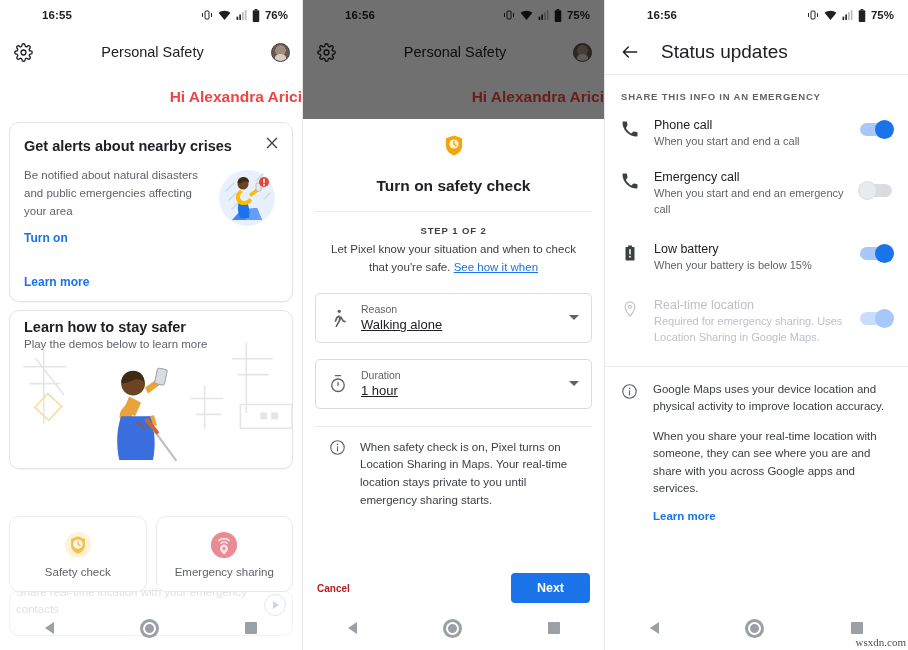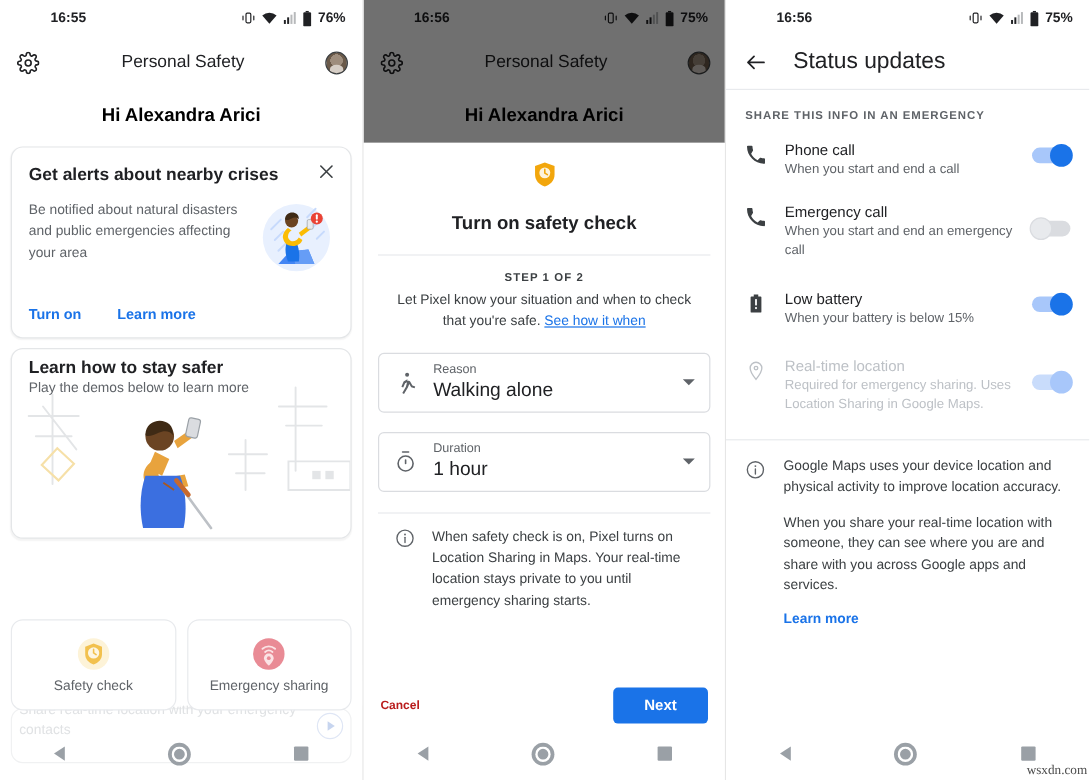--- a/index.html
+++ b/index.html
@@ -39,36 +39,36 @@
     background: radial-gradient(circle at 50% 38%, #9e8d7d 0 38%, #6b5a4a 39% 100%);
     border: 1.5px solid #3c4043; position: relative; overflow: hidden;
   }
   .avatar::after {
     content: ""; position: absolute; left: 3px; right: 3px; bottom: 0; height: 7px;
     background: #d6cec6; border-radius: 50% 50% 0 0;
   }
   .icon-btn { width: 22px; height: 22px; display: flex; align-items: center; justify-content: center; }
 
   .greeting {
-    text-align: center; font-size: 15.5px; color: #000000; font-weight: 700;
+    text-align: right; font-size: 15.5px; color: #ef4444; font-weight: 700;
     padding: 14px 0 0; position: relative; z-index: 5;
   }
 
   
   .card {
     background: #fff; border: 1px solid #e4e6e8; border-radius: 10px;
     margin: 0 9px 8px; box-shadow: 0 1px 1px rgba(60,64,67,.06);
   }
   .card1 { margin-top: 16px; padding: 14px 14px 12px; position: relative; }
   .card1 h3 { font-size: 14.5px; color: #202124; font-weight: 700; padding-right: 20px; line-height: 1.25; }
   .card1 .close { position: absolute; top: 12px; right: 12px; width: 16px; height: 16px; }
   .card1 .body { display: flex; margin-top: 12px; align-items: flex-start; }
   .card1 .desc { font-size: 11.5px; line-height: 1.55; color: #5f6368; flex: 1; padding-right: 8px; }
   .illus { width: 62px; height: 62px; flex: 0 0 62px; }
-  .card1 .links { margin-top: 26px; display: flex; gap: 30px; }
+  .card1 .links { margin-top: 2px; display: flex; gap: 30px; flex-direction: column; }
   .card1 .links a { font-size: 12px; color: #1a73e8; text-decoration: none; font-weight: 700; }
 
   .card2 { padding: 8px 14px 0; height: 159px; position: relative; overflow: hidden; }
   .card2 h3 { font-size: 14.5px; color: #202124; font-weight: 700; }
   .card2 .sub { font-size: 11.5px; color: #5f6368; margin-top: 3px; }
   .card2 .scene { position: absolute; left: 0; right: 0; bottom: 0; height: 130px; }
 
   .tiles { display: flex; gap: 9px; margin: 0 9px; }
   .tile {
     flex: 1; background: #fff; border: 1px solid #e8eaed; border-radius: 10px;
@@ -120,21 +120,21 @@
   }
   .stepdesc a { color: #1a73e8; }
   .field {
     margin: 16px 12px 0; border: 1px solid #dadce0; border-radius: 5px;
     height: 50px; display: flex; align-items: center; padding: 0 12px; gap: 13px;
     background: #fff;
   }
   .field .fico { width: 20px; height: 20px; flex: 0 0 20px; }
   .field .ftext { flex: 1; }
   .field .flabel { font-size: 10.5px; color: #5f6368; line-height: 1.2; }
-  .field .fvalue { font-size: 16px; color: #202124; margin-top: 2px; }
+  .field .fvalue { font-size: 13px; color: #202124; margin-top: 2px; text-decoration: underline; }
   .caret { width: 0; height: 0; border-left: 5px solid transparent; border-right: 5px solid transparent; border-top: 5px solid #5f6368; }
   .note {
     display: flex; gap: 14px; padding: 12px 14px 0; margin-top: 17px;
     border-top: 1px solid #e8eaed; margin-left: 12px; margin-right: 12px;
   }
   .note .ntext { font-size: 11.5px; line-height: 1.55; color: #3c4043; }
   .actions {
     position: absolute; left: 0; right: 0; bottom: 47px;
     display: flex; align-items: center; padding: 0 14px;
   }

